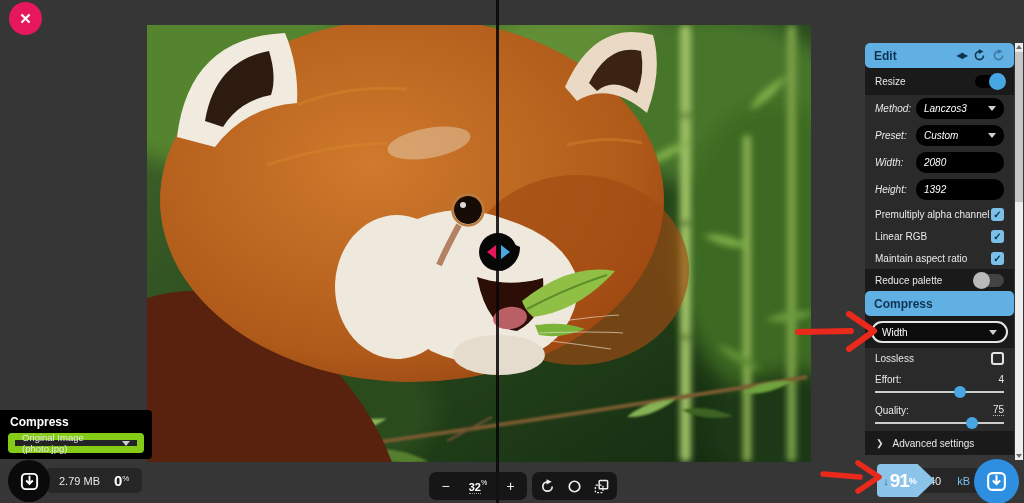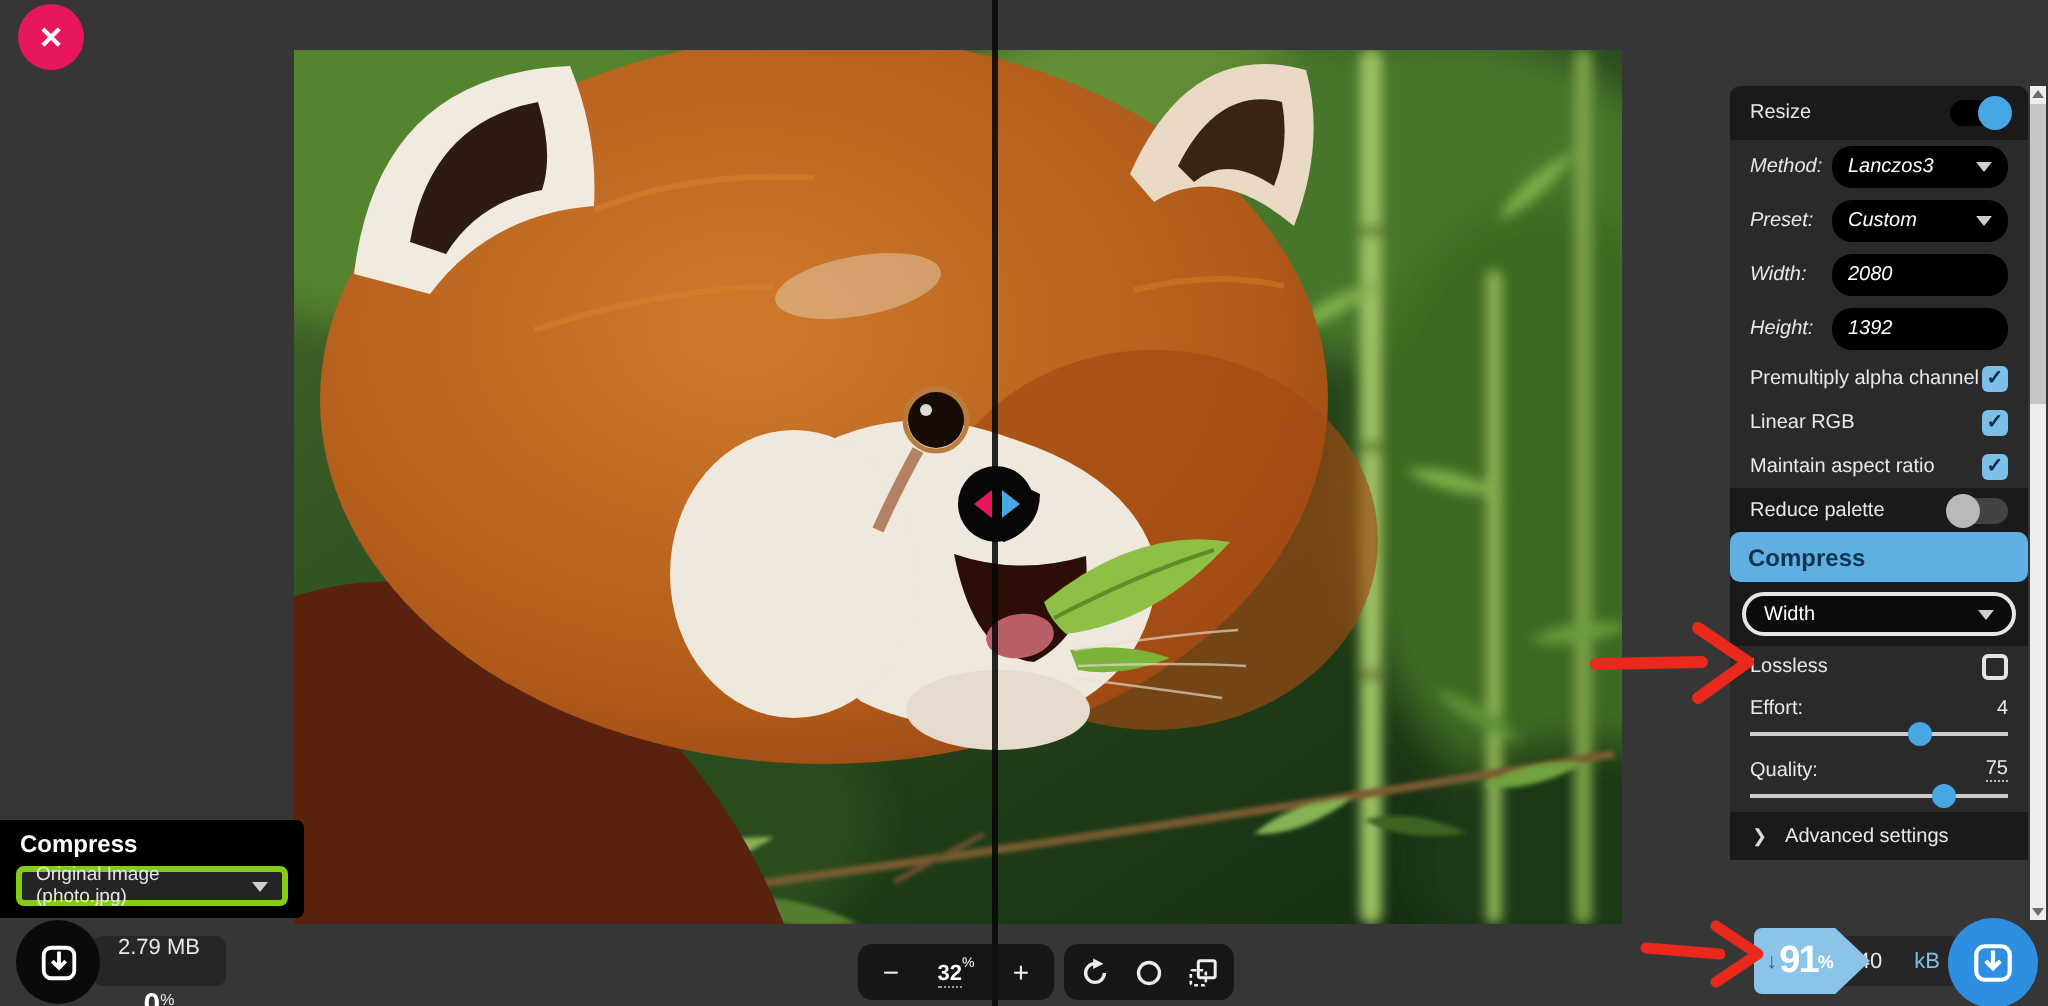--- a/index.html
+++ b/index.html
@@ -70,31 +70,31 @@
   .scrollbar { position:absolute; left:1015px; top:43px; width:8px; height:417px; background:#ededed; z-index:9; }
   .scrollbar .arrow { position:absolute; left:1px; width:0; height:0; border-left:3px solid transparent; border-right:3px solid transparent; }
   .scrollbar .up   { top:2px; border-bottom:4px solid #6b6b6b; }
   .scrollbar .down { bottom:2px; border-top:4px solid #6b6b6b; }
   .scrollbar .thumb { position:absolute; left:0; top:9px; width:8px; height:150px; background:#c6c6c6; }
 
   
   .left-panel { position:absolute; left:0; top:410px; width:152px; height:49px; background:#000;
                 z-index:8; color:#fff; border-radius:0 4px 4px 0; }
   .left-panel .title { font-size:12px; font-weight:bold; padding:5px 10px 3px; }
-  .src-select { margin:1px 8px 0; height:20px; background:#242424; border:3px solid #84cc16; border-radius:4px;
+  .src-select { margin:1px 8px 0; height:20px; background:#242424; border:7px solid #84cc16; border-radius:4px;
                 display:flex; align-items:center; justify-content:space-between; padding:0 7px;
                 font-size:9.5px; color:#e6e6e6; }
 
   
   .dl-btn { border-radius:50%; display:flex; align-items:center; justify-content:center; }
   .dl-left { position:absolute; left:8px; top:460px; width:42px; height:42px; background:#0a0a0a; z-index:8; }
   .dl-right { position:absolute; left:974px; top:459px; width:45px; height:45px; background:var(--download-blue); z-index:9; }
   .size-pill { position:absolute; height:25px; background:#262626; border-radius:5px; z-index:7;
                display:flex; align-items:center; color:#e8e8e8; font-size:11px; }
-  .pill-left { left:46px; top:468px; padding:0 13px; gap:14px;flex-direction:column; }
+  .pill-left { left:46px; top:468px; padding:0 13px; gap:14px; }
   .pill-right { left:898px; top:468px; width:82px; justify-content:flex-end; padding-right:10px; gap:16px; }
   .delta-num { font-size:15px; font-weight:bold; color:#fff; }
   sup.unit { font-size:8px; color:#e8e8e8; }
   .kb-unit { color:var(--check-blue); }
   .delta-badge { position:absolute; left:877px; top:464px; width:58px; height:33px; z-index:8;
                  background:var(--badge-blue); border-radius:4px;
                  clip-path:polygon(0 0, 70% 0, 100% 50%, 70% 100%, 0 100%);
                  display:flex; align-items:center; justify-content:center; padding-right:12px; color:#fff; }
   .delta-badge .arr { font-size:11px; color:#2a679b; font-weight:bold; margin-right:1px; }
   .delta-badge .big { font-size:19px; font-weight:bold; letter-spacing:-1px; }
@@ -213,20 +213,34 @@
   <div class="handle">
     <span class="tri left"></span>
     <span class="tri right"></span>
   </div>
 
   <div class="close-btn">
     <span>✕</span>
   </div>
 
   <div class="edit-panel">
+    <div class="panel-header">
+      <span>Edit</span>
+      <span class="hdr-icons">
+        <span class="swap">◀▶</span>
+        <svg width="13" height="13" viewBox="0 0 16 16">
+          <path d="M13 8 A5 5 0 1 1 8 3" stroke="#0e3450" stroke-width="2" fill="none"></path>
+          <path d="M7,0 L13,3 L7,6 Z" fill="#0e3450"></path>
+        </svg>
+        <svg width="13" height="13" viewBox="0 0 16 16" opacity="0.45">
+          <path d="M13 8 A5 5 0 1 1 8 3" stroke="#0e3450" stroke-width="2" fill="none"></path>
+          <path d="M7,0 L13,3 L7,6 Z" fill="#0e3450"></path>
+        </svg>
+      </span>
+    </div>
 
     <div class="row resize">
       <span>Resize</span>
       <span class="toggle on">
           <span class="knob"></span>
         </span>
     </div>
 
     <div class="inset">
       <div class="row field-row">

